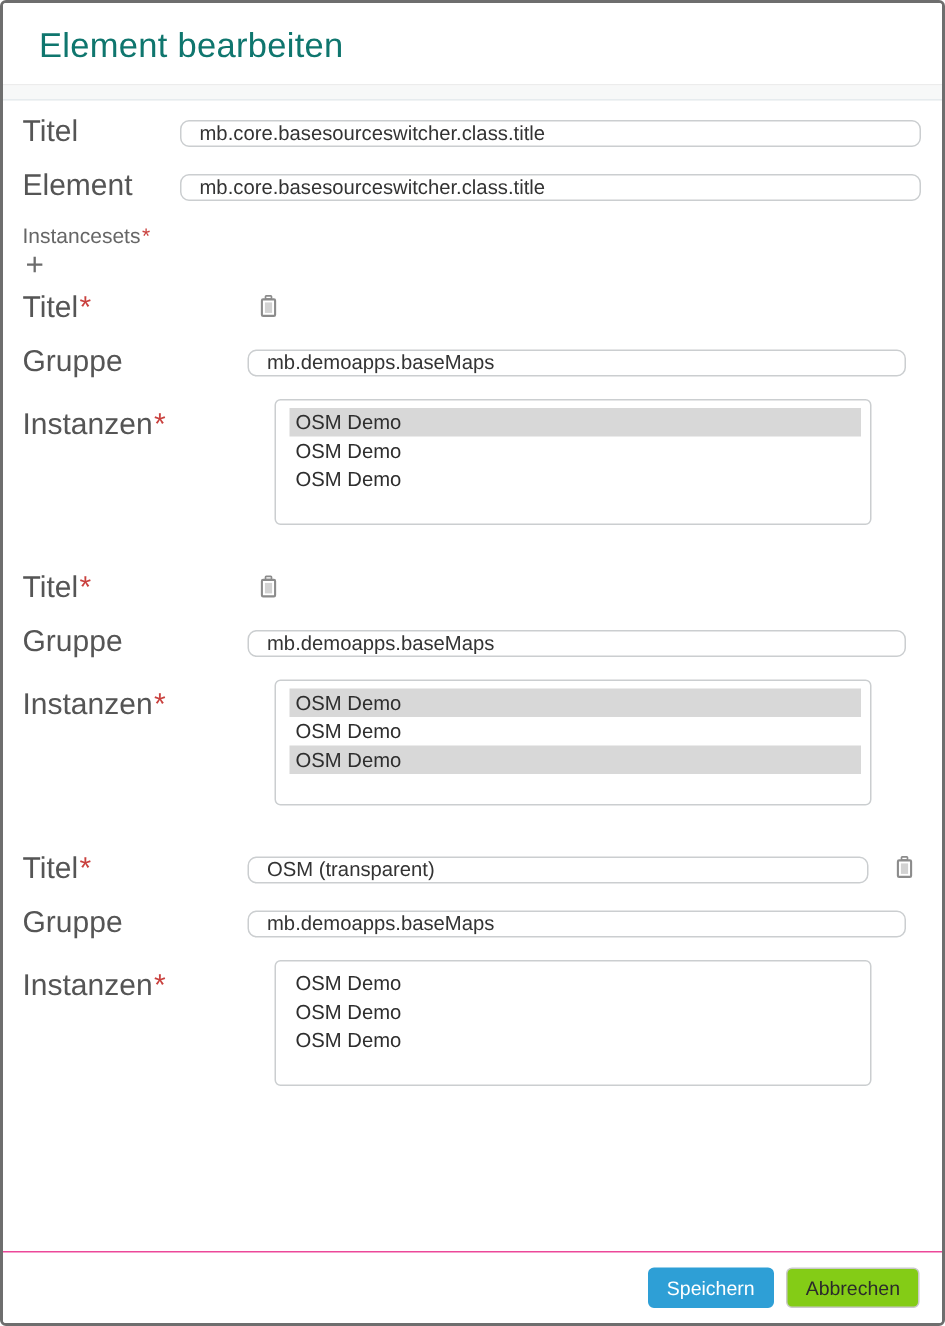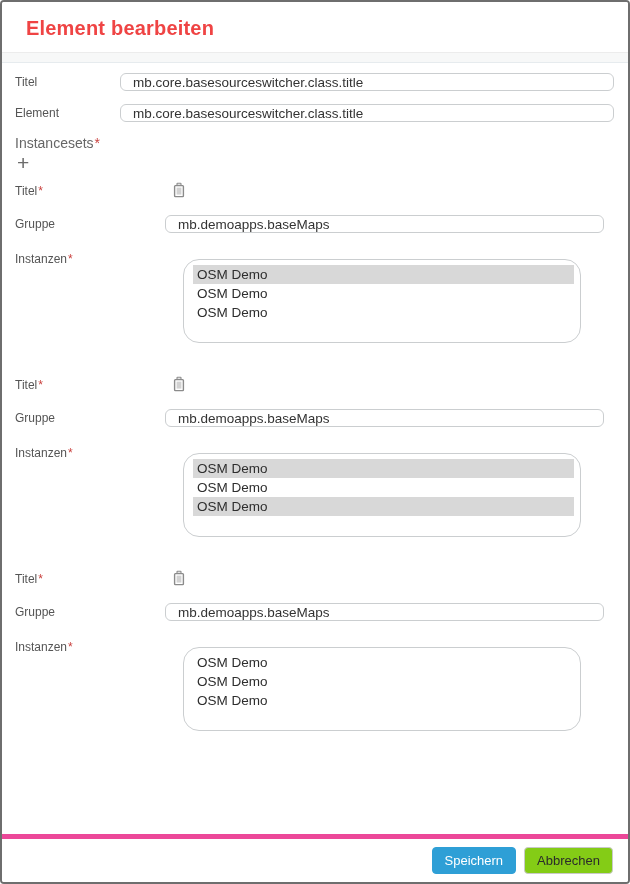--- a/index.html
+++ b/index.html
@@ -19,44 +19,44 @@
     flex-direction: column;
     overflow: hidden;
   }
   .dialog-header {
     background: #fff;
     padding: 15px 24px 12px 24px;
     border-bottom: 1px solid #ececec;
     flex: 0 0 auto;
   }
   .dialog-title {
-    font-size: 20px;
-    font-weight: 700;
-    color: #ef4444;
+    font-size: 23px;
+    font-weight: 400;
+    color: #0f766e;
     letter-spacing: 0.2px;
   }
   .dialog-band {
     height: 10px;
     background: #f7f8f8;
     border-bottom: 1px solid #e6ebee;
     flex: 0 0 auto;
   }
   .dialog-body {
     flex: 1 1 auto;
     padding: 10px 14px 0 13px;
     overflow: hidden;
   }
   .form-row {
     display: flex;
     align-items: center;
     margin-bottom: 13px;
   }
   .form-row label {
     flex: 0 0 105px;
-    font-size: 12px;
+    font-size: 20px;
     color: #555;
   }
   .form-row.group-row label { flex: 0 0 150px; }
   .form-row.list-row { align-items: flex-start; }
   .form-row.list-row label { padding-top: 6px; }
   .req { color: #c9413e; margin-left: 1px; }
   .text-input {
     flex: 1 1 auto;
     height: 18px;
     border: 1px solid #cbced0;
@@ -101,39 +101,38 @@
     line-height: 16px;
     font-weight: 300;
     color: #6c6c6c;
   }
   .instanceset-group { margin-bottom: 31px; }
   .instanceset-group .form-row:last-child { margin-bottom: 0; gap: 18px; }
   .listbox {
     flex: 1 1 auto;
     height: 84px;
     border: 1px solid #cbced0;
-    border-radius: 16px;
+    border-radius: 4px;
     background: #fff;
     padding: 5px 6px 0 9px;
     margin-right: 33px;
     overflow: hidden;
-    margin-top: 13px;
   }
   .option {
     height: 19px;
     line-height: 19px;
     font-size: 13.5px;
     color: #2e2e2e;
     padding-left: 4px;
     cursor: default;
   }
   .option.selected { background: #d8d8d8; }
   .dialog-footer {
     flex: 0 0 48px;
-    border-top: 5px solid #ec4899;
+    border-top: 1px solid #ec4899;
     display: flex;
     align-items: center;
     justify-content: flex-end;
     gap: 8px;
     padding: 0 15px;
     background: #fff;
   }
   .btn {
     font-family: "Liberation Sans", sans-serif;
     font-size: 13px;
@@ -232,20 +231,21 @@
               <div class="option selected">OSM Demo</div>
               <div class="option">OSM Demo</div>
               <div class="option selected">OSM Demo</div>
             </div>
     </div>
   </div>
 
   <div class="instanceset-group">
     <div class="form-row group-row">
       <label><span>Titel</span><span class="req">*</span></label>
+      <input class="text-input grp-input" type="text" value="OSM (transparent)" style="">
       <button class="trash-btn">
         <span>
           <svg width="14" height="16" viewBox="0 0 14 16" fill="none">
             <rect x="2.6" y="3.6" width="8.8" height="11" rx="0.8" stroke="#8b8b8b" stroke-width="1.4"></rect>
             <rect x="4.6" y="5.6" width="4.8" height="7" fill="#d2d2d2"></rect>
             <rect x="5" y="1.2" width="4" height="2.2" rx="0.5" stroke="#8b8b8b" stroke-width="1.1"></rect>
           </svg>
         </span>
       </button>
     </div>

